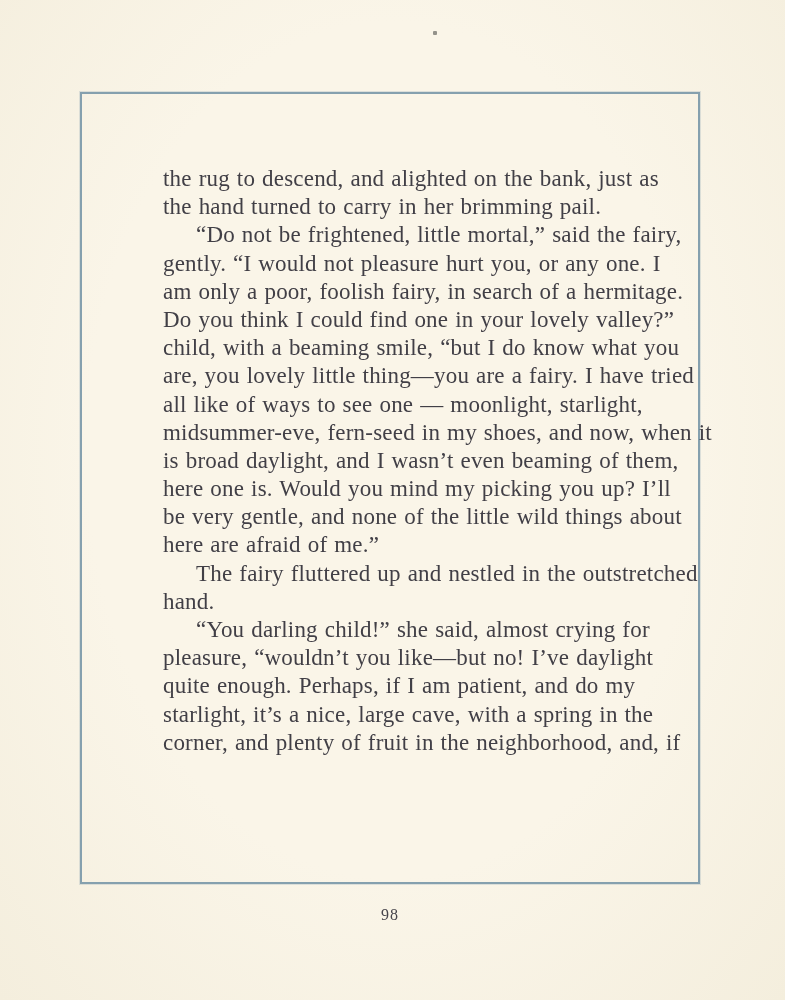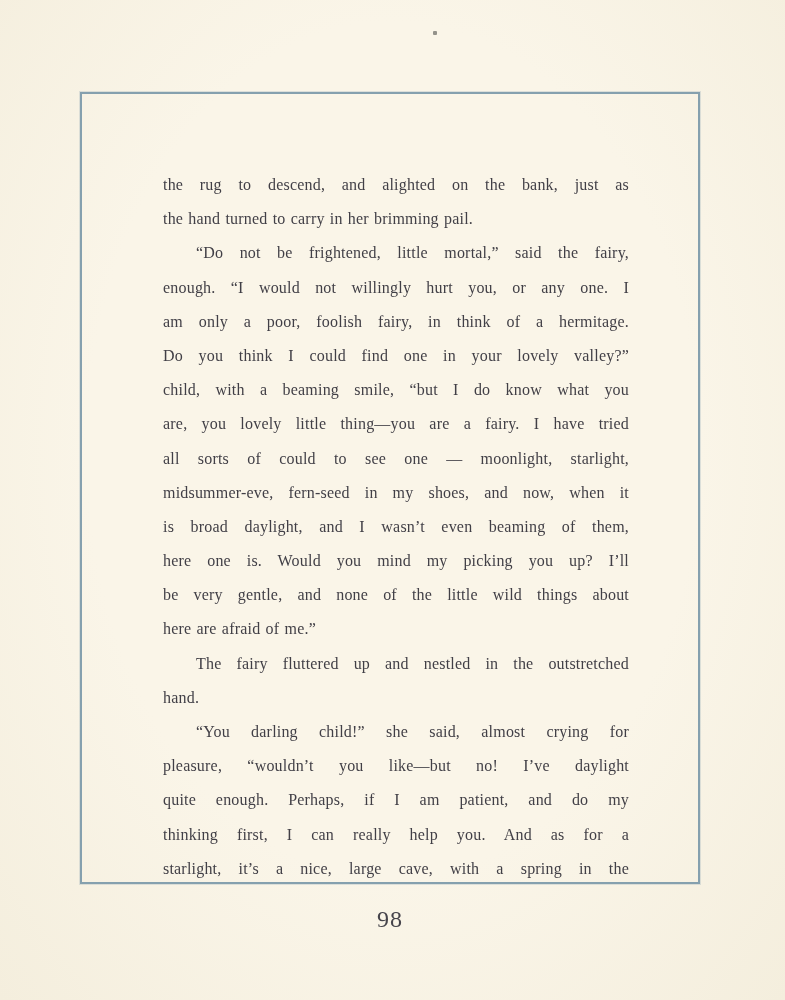--- a/index.html
+++ b/index.html
@@ -30,44 +30,43 @@
     box-shadow: 0 0 0 1px rgba(133,160,174,0.25);
   }
   .textblock {
     position: absolute;
     left: 163px;
     top: 165px;
     width: 466px;
     color: var(--ink);
   }
   .line {
-    font-size: 16px;
+    font-size: 23px;
     line-height: 28.2px;
     height: 28.2px;
     letter-spacing: 0.2px;
     word-spacing: 1px;
     text-align: justify;
     text-align-last: justify;
     white-space: nowrap;
     overflow: visible;
-    margin-top: 6px;
   }
   .line.e {            
     text-align-last: left;
   }
   .line.in {           
     padding-left: 33px;
   }
   .folio {
     position: absolute;
     left: 80px;
     top: 906px;
     width: 620px;
     text-align: center;
-    font-size: 24px;
+    font-size: 16px;
     letter-spacing: 1px;
     color: #46444b;
   }
   .speck {
     position: absolute;
     left: 433px;
     top: 31px;
     width: 4px;
     height: 4px;
     border-radius: 1px;
@@ -79,33 +78,33 @@
 <body>
 
 <div class="speck"></div>
 
 <div class="frame"></div>
 
 <div class="textblock">
   <div class="line">the rug to descend, and alighted on the bank, just as</div>
   <div class="line e">the hand turned to carry in her brimming pail.</div>
   <div class="line in">“Do not be frightened, little mortal,” said the fairy,</div>
-  <div class="line">enough. “I would not willingly hurt you, or any one. I</div>
-  <div class="line">am only a poor, foolish fairy, in think of a hermitage.</div>
+  <div class="line">gently. “I would not pleasure hurt you, or any one. I</div>
+  <div class="line">am only a poor, foolish fairy, in search of a hermitage.</div>
   <div class="line">Do you think I could find one in your lovely valley?”</div>
   <div class="line">child, with a beaming smile, “but I do know what you</div>
   <div class="line">are, you lovely little thing—you are a fairy. I have tried</div>
-  <div class="line">all sorts of could to see one — moonlight, starlight,</div>
+  <div class="line">all like of ways to see one — moonlight, starlight,</div>
   <div class="line">midsummer-eve, fern-seed in my shoes, and now, when it</div>
   <div class="line">is broad daylight, and I wasn’t even beaming of them,</div>
   <div class="line">here one is. Would you mind my picking you up? I’ll</div>
   <div class="line">be very gentle, and none of the little wild things about</div>
   <div class="line e">here are afraid of me.”</div>
   <div class="line in">The fairy fluttered up and nestled in the outstretched</div>
   <div class="line e">hand.</div>
   <div class="line in">“You darling child!” she said, almost crying for</div>
   <div class="line">pleasure, “wouldn’t you like—but no! I’ve daylight</div>
   <div class="line">quite enough. Perhaps, if I am patient, and do my</div>
-  <div class="line">thinking first, I can really help you. And as for a</div>
   <div class="line">starlight, it’s a nice, large cave, with a spring in the</div>
+  <div class="line">corner, and plenty of fruit in the neighborhood, and, if</div>
 </div>
 
 <div class="folio">98</div>
 
 </body></html>

